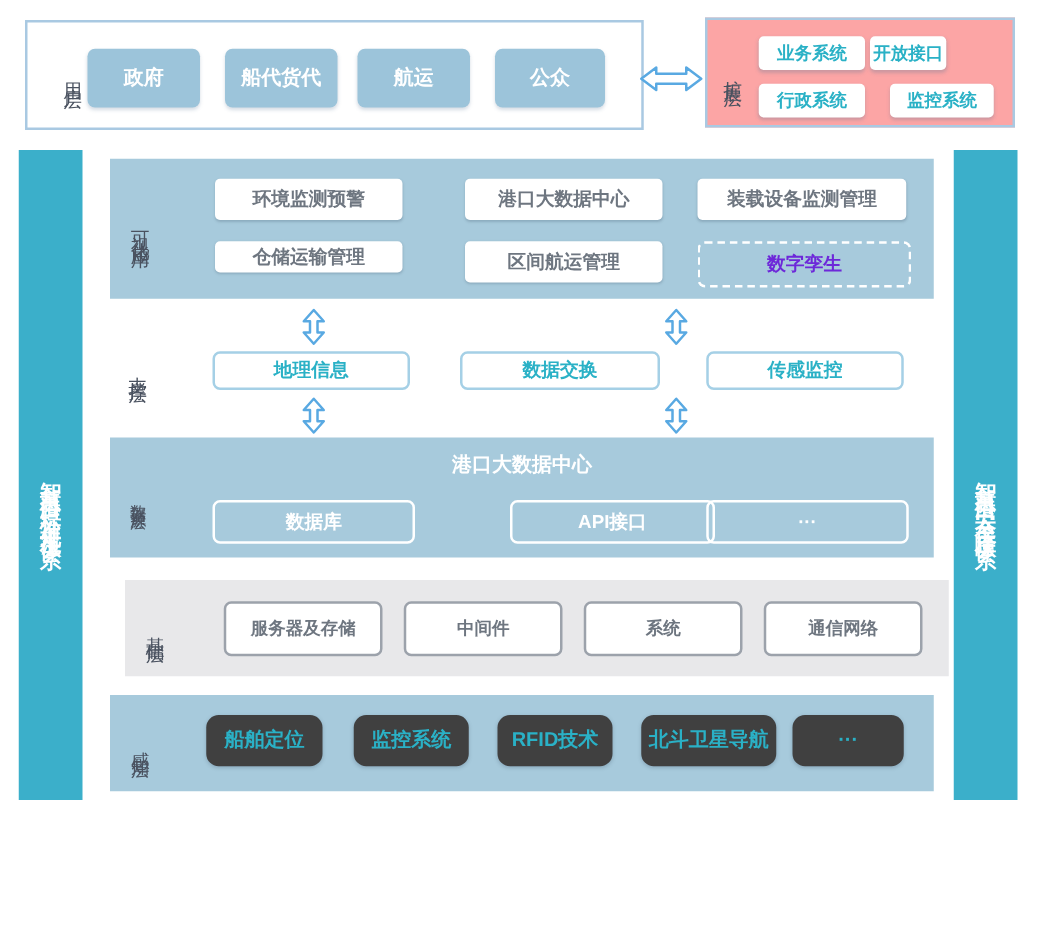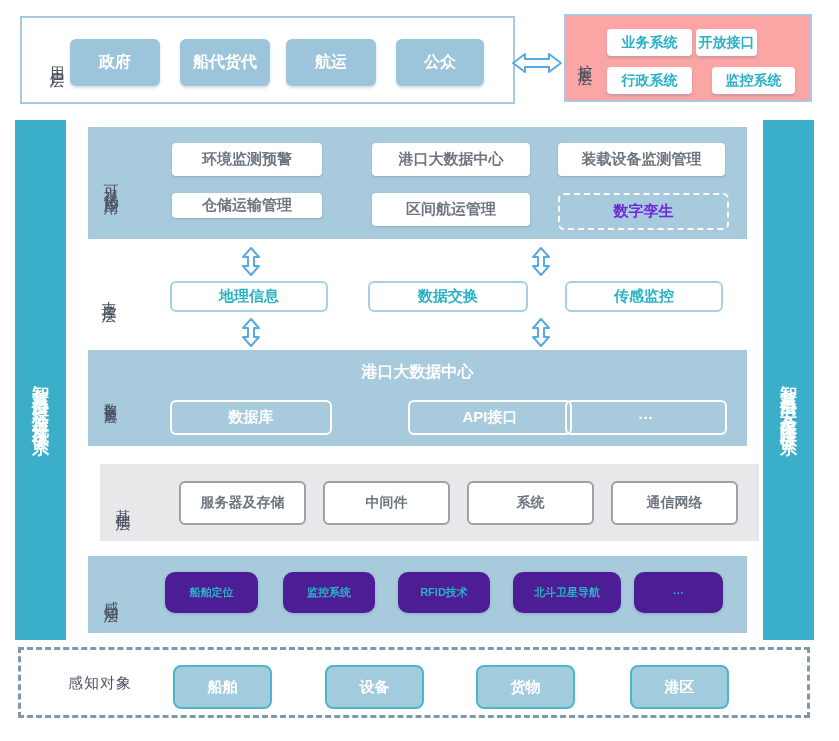--- a/index.html
+++ b/index.html
@@ -38,22 +38,22 @@
   .dashed-white-box{position:absolute;background:transparent;border:2px dashed #fff;border-radius:6px;
     color:#6d28d9;font-size:15px;font-weight:bold;}
   .support-box{position:absolute;background:#fff;border:2px solid #A5D0E6;border-radius:6px;
     color:#2AB1C6;font-size:15px;font-weight:bold;}
   .data-title{position:absolute;left:0;right:0;top:12px;text-align:center;
     color:#fff;font-size:16px;font-weight:bold;}
   .data-box{position:absolute;background:transparent;border:2px solid #fff;border-radius:6px;
     color:#fff;font-size:15px;font-weight:bold;}
   .base-box{position:absolute;background:#fff;border:2px solid #9CA2AB;border-radius:6px;
     color:#6E7680;font-size:14px;font-weight:600;}
-  .perc-box{position:absolute;background:#4c1d95;border-radius:10px;color:#2AB1C6;
-    font-size:11px;font-weight:bold;box-shadow:0 1px 3px rgba(60,80,100,.25);}
+  .perc-box{position:absolute;background:#404040;border-radius:10px;color:#2AB1C6;
+    font-size:16px;font-weight:bold;box-shadow:0 1px 3px rgba(60,80,100,.25);}
 
   
   .bottom-panel{left:18px;top:647px;width:792px;height:71px;border:3px dashed #8197AC;background:#fff;}
   .bottom-label{position:absolute;left:47px;top:50%;transform:translateY(-50%);
     color:#4A5260;font-size:15px;font-weight:500;letter-spacing:1px;}
   .obj-box{position:absolute;top:15px;height:40px;width:95px;background:#A3CBDE;
     border:2px solid #4CB6CA;border-radius:8px;color:#fff;font-size:15px;font-weight:bold;}
 
   svg{display:block;}
 </style>
@@ -146,21 +146,14 @@
 
   <div class="abs row row-blue" style="top:556px;height:77px;">
     <div class="vlabel" style="left:16px;">感知层</div>
     <div class="perc-box center" style="left:77px;top:16px;width:93px;height:41px;">船舶定位</div>
     <div class="perc-box center" style="left:195px;top:16px;width:92px;height:41px;">监控系统</div>
     <div class="perc-box center" style="left:310px;top:16px;width:92px;height:41px;">RFID技术</div>
     <div class="perc-box center" style="left:425px;top:16px;width:108px;height:41px;">北斗卫星导航</div>
     <div class="perc-box center" style="left:546px;top:16px;width:89px;height:41px;">···</div>
   </div>
 
-  <div class="abs bottom-panel">
-    <div class="bottom-label">感知对象</div>
-    <div class="obj-box center" style="left:152px;">船舶</div>
-    <div class="obj-box center" style="left:304px;">设备</div>
-    <div class="obj-box center" style="left:455px;">货物</div>
-    <div class="obj-box center" style="left:609px;">港区</div>
-  </div>
 
 </div>
 
 </body></html>

